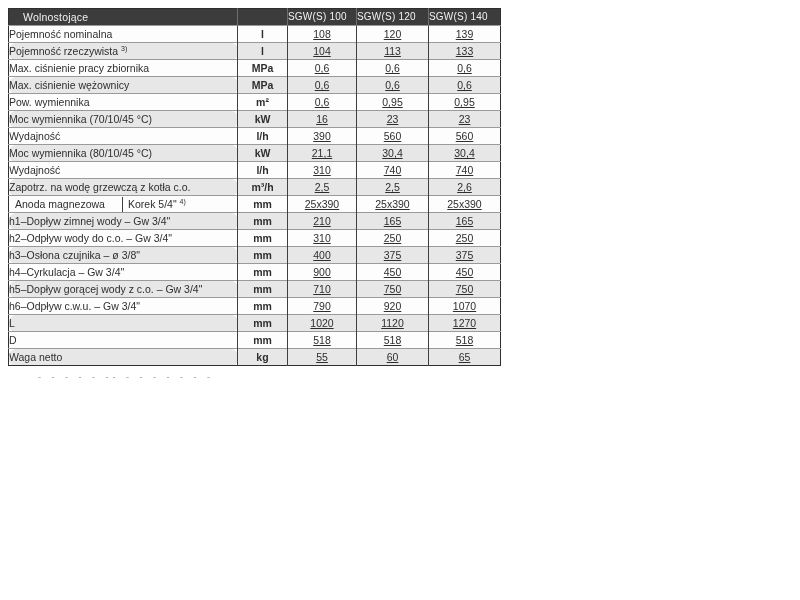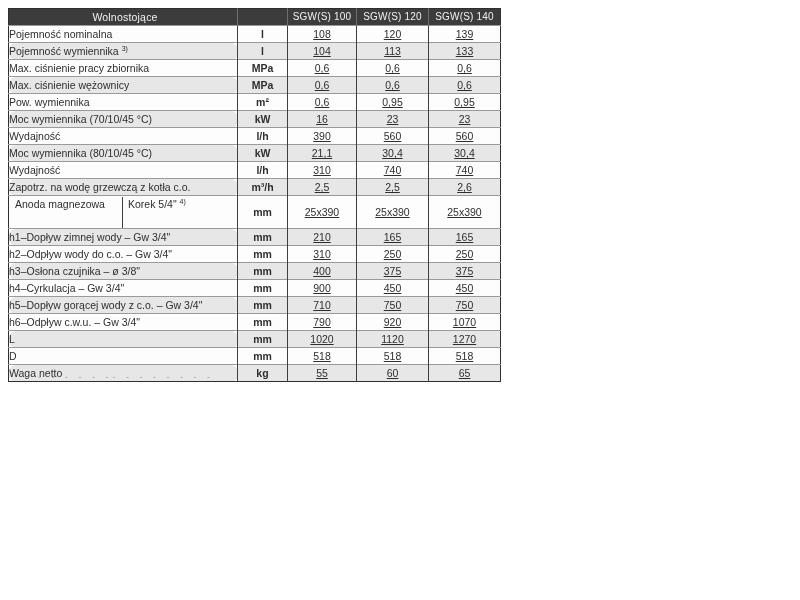--- a/index.html
+++ b/index.html
@@ -15,38 +15,38 @@
     border-collapse:collapse; table-layout:fixed;
     font-size:10.5px; color:#2e2e2e;
     border:1px solid #2f2f2f;
   }
   table.spec th, table.spec td {
     height:16px; line-height:16px; padding:0;
     overflow:hidden; white-space:nowrap;
   }
   thead th {
     background:#3c3c3c; color:#f2f2f2; font-weight:normal;
-    text-align:center; border-left:1px solid #6e6e6e;
+    text-align:left; border-left:1px solid #6e6e6e;
     font-size:10px; letter-spacing:0.2px;
   }
-  thead th.title { text-align:center; padding-left:4px; border-left:none; font-size:10.5px; }
+  thead th.title { text-align:left; padding-left:14px; border-left:none; font-size:10.5px; }
   tbody td {
     border-top:1px solid #9a9a9a;
     border-left:1px solid #3f3f3f;
   }
   tbody td:first-child { border-left:none; }
   tbody tr:nth-child(odd)  { background:#fdfdfd; }
   tbody tr:nth-child(even) { background:#e7e7e7; }
   td.lbl  { text-align:left; padding-left:6px;border-radius:7px; }
   td.unit { text-align:center; font-weight:bold; }
   td.val  { text-align:center;text-decoration:underline; }
   sup { font-size:7px; line-height:0; vertical-align:super; }
 
   td.split { padding:0; }
-  .split-wrap { display:flex; height:32px; }
+  .split-wrap { display:flex; height:16px; }
   .split-left  { width:107px; padding-left:6px; }
   .split-right { flex:1; border-left:1px solid #3f3f3f; padding-left:5px; }
 
   .clipped-line {
     position:absolute; left:38px; top:373px; width:310px; height:5px;
     overflow:hidden; color:#b3b3b3; font-size:9px; font-weight:bold;
     letter-spacing:4px; line-height:9px;
   }
 </style>
 </head>
@@ -73,21 +73,21 @@
     </thead>
     <tbody>
       <tr>
         <td class="lbl"><span>Pojemność nominalna</span></td>
         <td class="unit">l</td>
         <td class="val">108</td>
         <td class="val">120</td>
         <td class="val">139</td>
       </tr>
       <tr>
-        <td class="lbl"><span>Pojemność wymiennika </span><sup>3)</sup></td>
+        <td class="lbl"><span>Pojemność rzeczywista </span><sup>3)</sup></td>
         <td class="unit">l</td>
         <td class="val">104</td>
         <td class="val">113</td>
         <td class="val">133</td>
       </tr>
       <tr>
         <td class="lbl"><span>Max. ciśnienie pracy zbiornika</span></td>
         <td class="unit">MPa</td>
         <td class="val">0,6</td>
         <td class="val">0,6</td>

